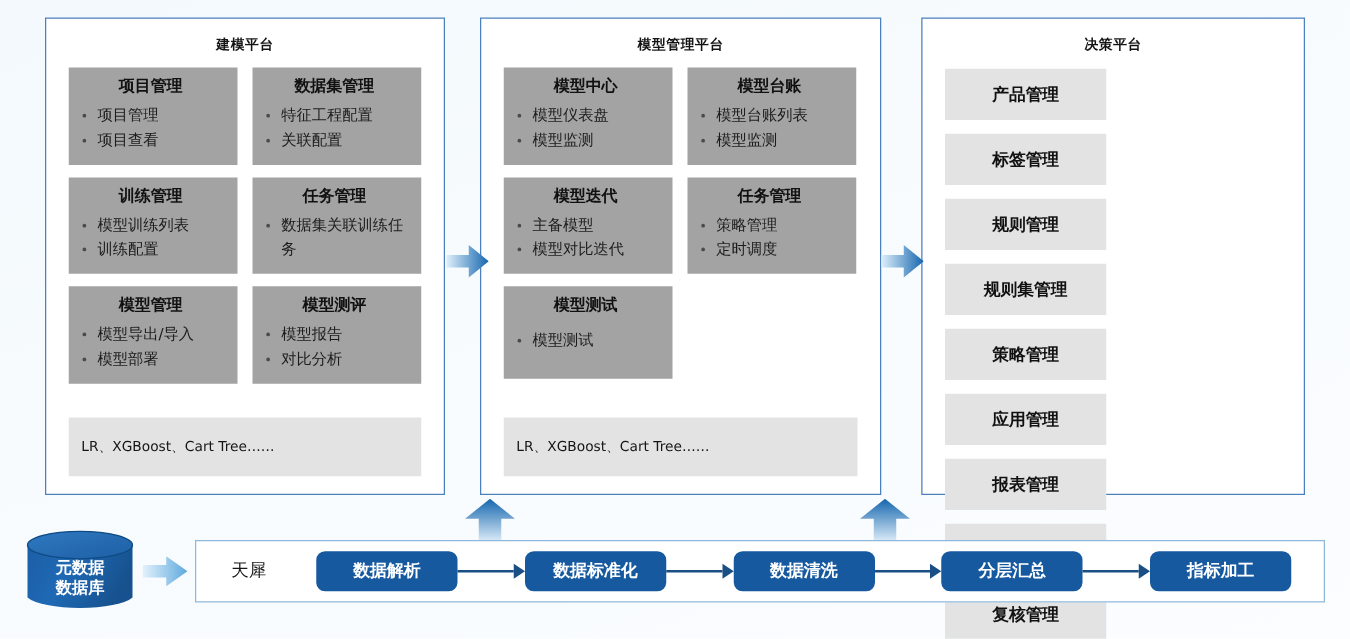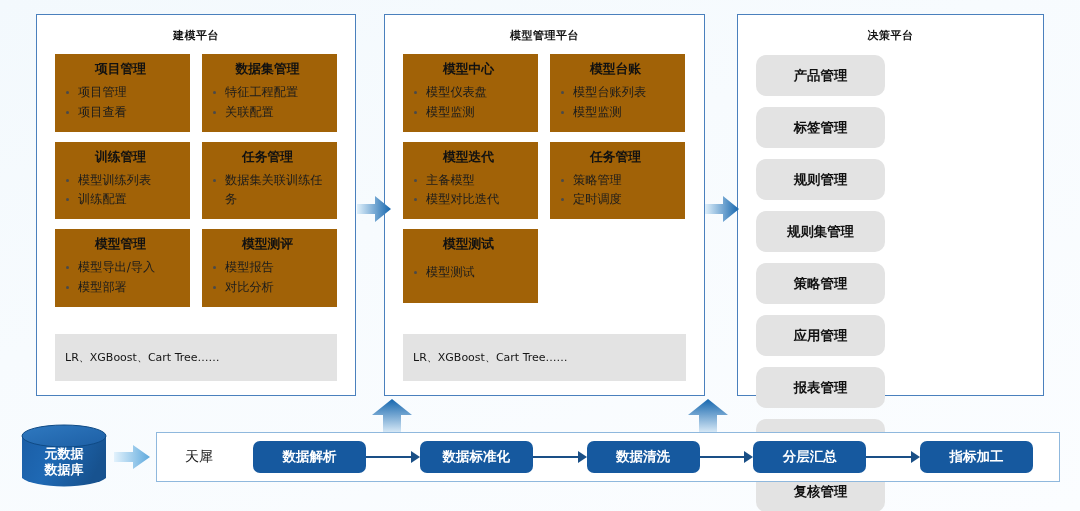--- a/index.html
+++ b/index.html
@@ -22,21 +22,21 @@
 
   .panel-title{
     text-align:center;font-weight:bold;font-size:11px;color:#141414;
     margin-top:13px;letter-spacing:.5px;
   }
 
   .cards{position:relative;padding:0 18px;margin-top:11px;}
   .grid2{display:flex;flex-wrap:wrap;gap:10px 12px;}
 
   .card{
-    background:#a16207;box-sizing:border-box;
+    background:#a3a3a3;box-sizing:border-box;
     padding:7px 12px 9px 8px;
   }
   .card-title{
     text-align:center;font-weight:bold;font-size:12.8px;color:#111;
     margin-bottom:5px;
   }
   .card ul{margin:0;padding:0;list-style:none;}
   .card li{
     font-size:12.2px;color:#1c1c1c;line-height:1.62;
     padding-left:15px;position:relative;
@@ -54,21 +54,21 @@
     position:absolute;left:18px;right:18px;bottom:14px;
     background:#e3e3e3;font-size:11px;color:#151515;
     padding:16px 10px;box-sizing:border-box;
   }
 
   
   .tiles{display:flex;flex-wrap:wrap;gap:11px 12px;padding:0 18px;margin-top:12px;}
   .tile{
     width:129px;height:41px;background:#e3e3e3;
     display:flex;align-items:center;justify-content:center;
-    font-weight:bold;font-size:13.4px;color:#111;border-radius:10px;
+    font-weight:bold;font-size:13.4px;color:#111;
   }
 
   
   .arrow-right{position:absolute;width:34px;height:30px;}
   #arrow-m2g{left:357px;top:194px;}
   #arrow-g2d{left:705px;top:194px;}
 
   .arrow-up{position:absolute;width:40px;height:36px;}
   #arrow-up-left{left:372px;top:399px;}
   #arrow-up-right{left:688px;top:399px;}

